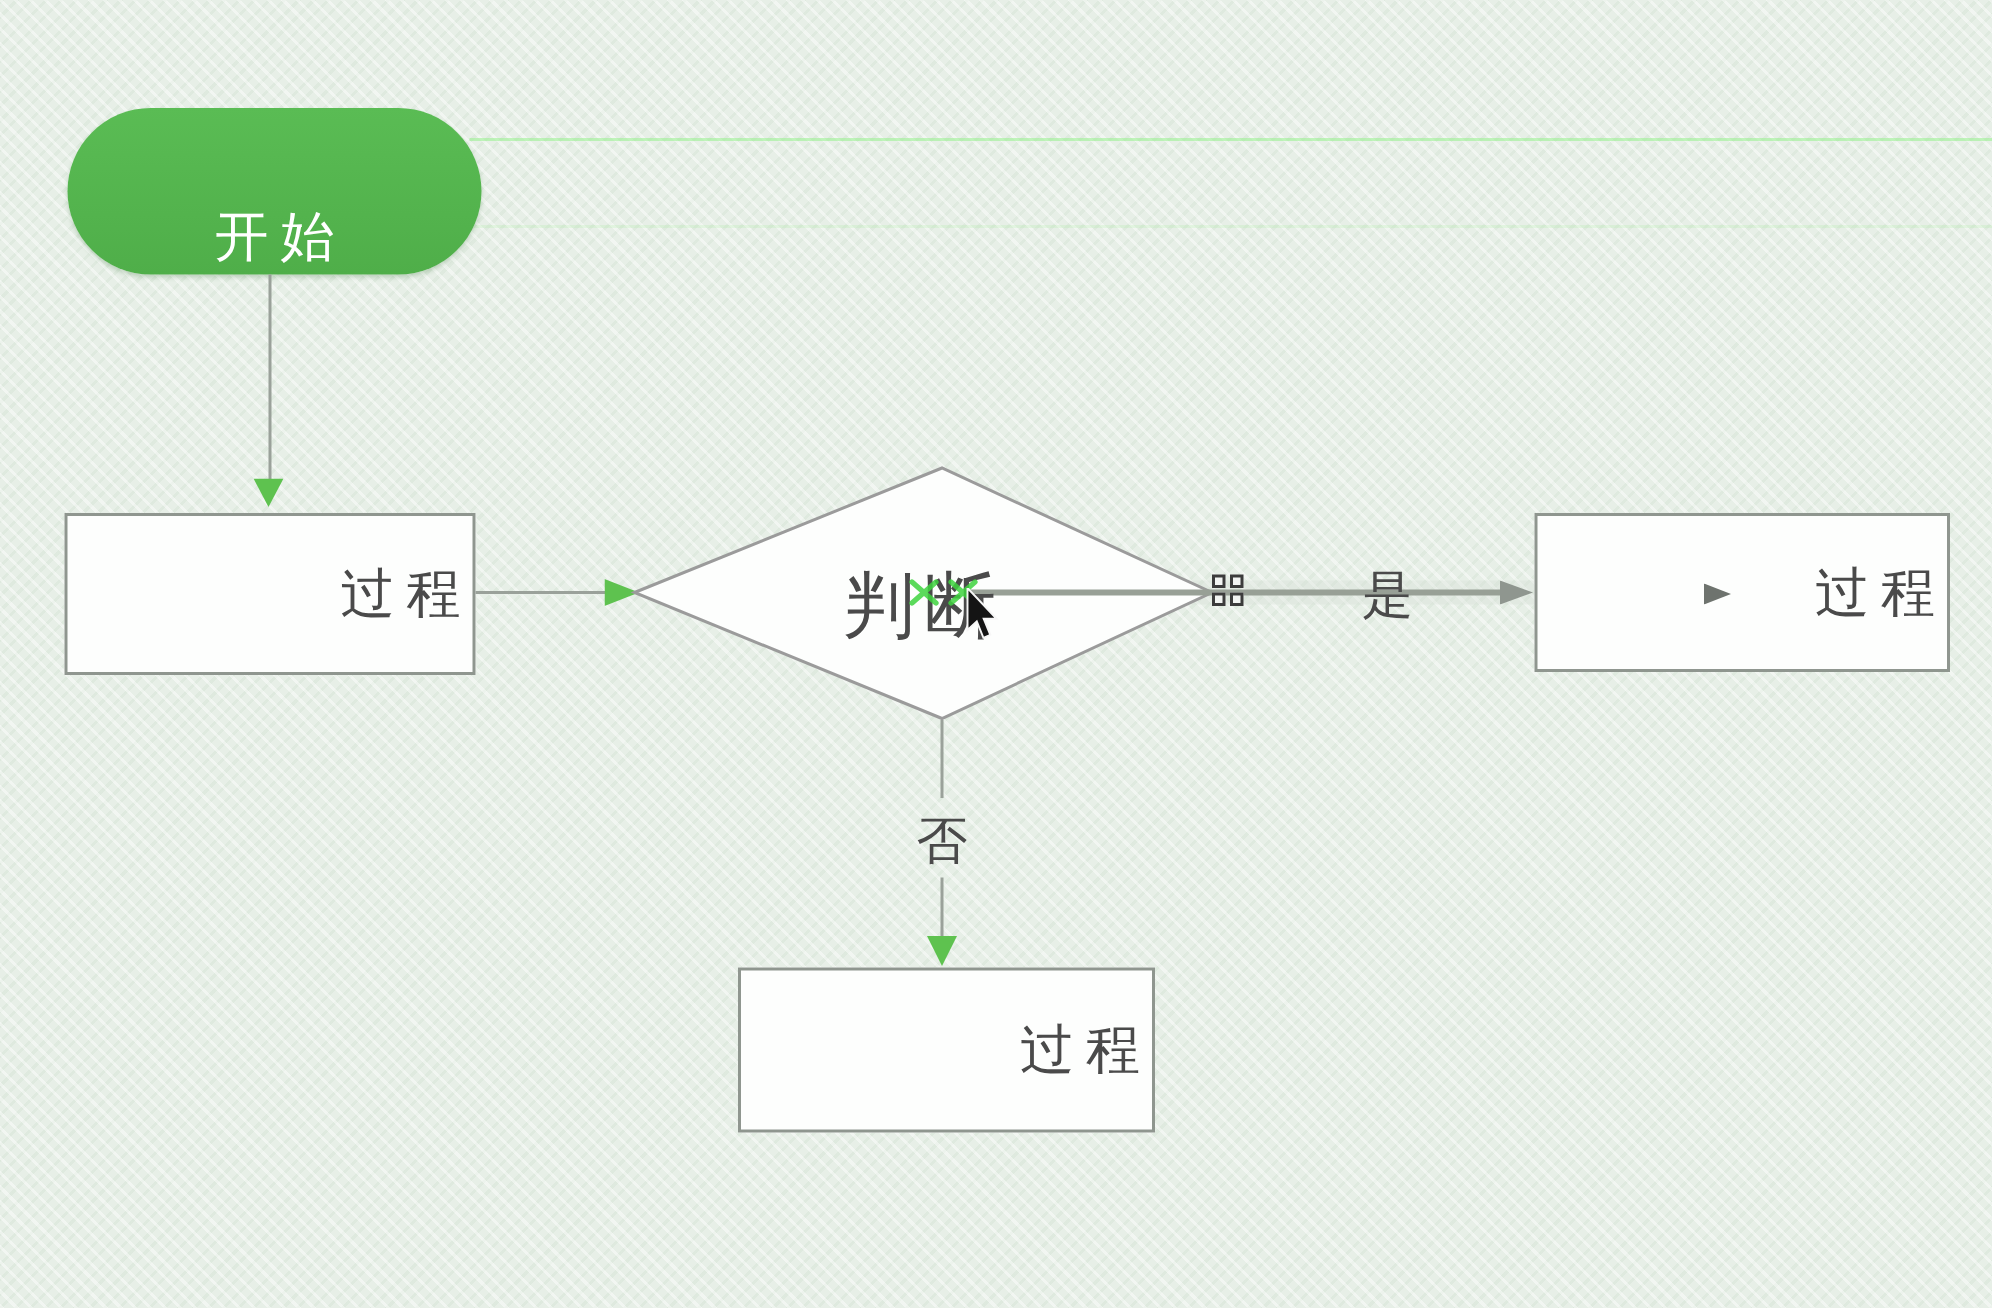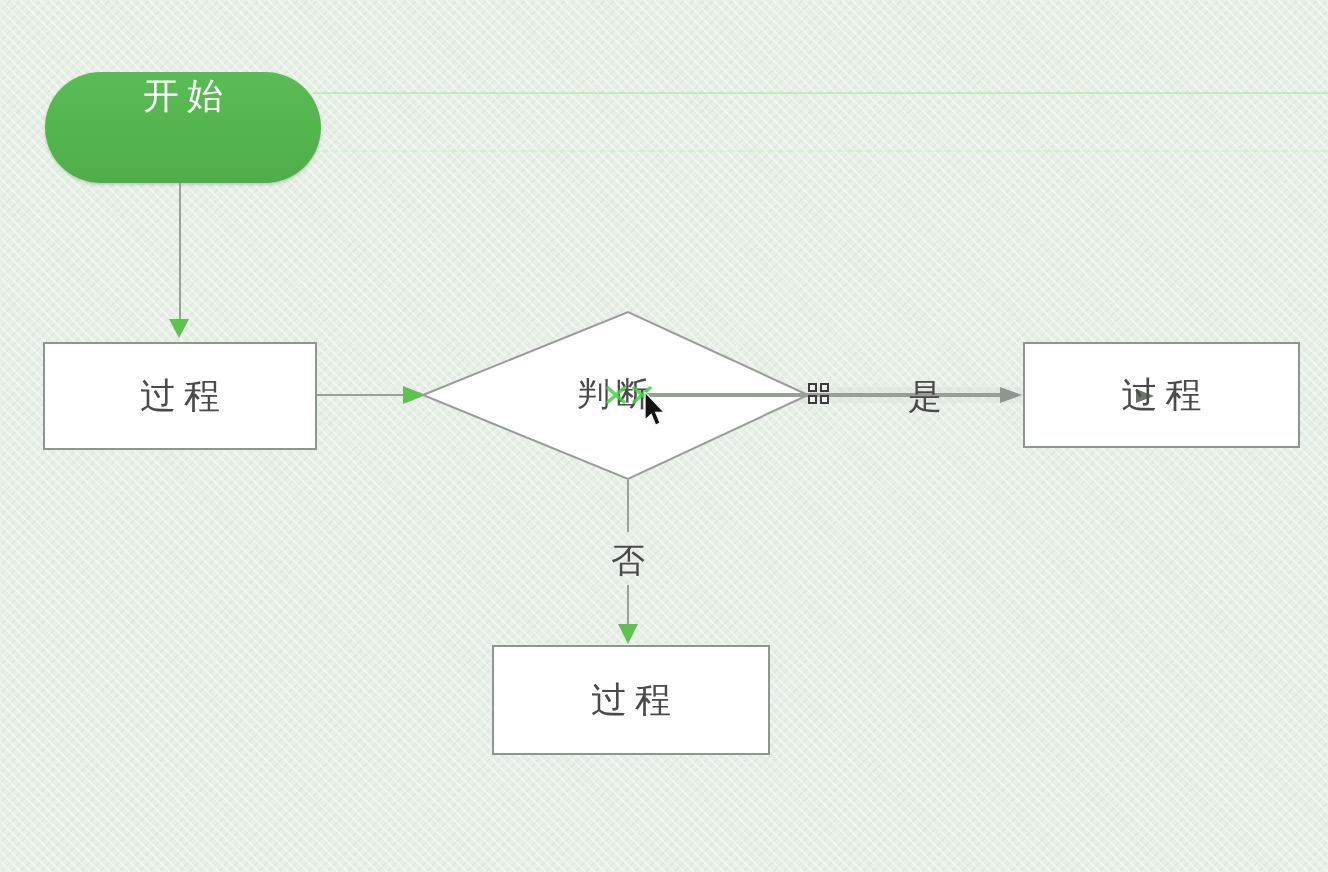--- a/index.html
+++ b/index.html
@@ -10,37 +10,37 @@
     background-image:
       repeating-linear-gradient(45deg, rgba(255,255,255,.45) 0 2px, rgba(255,255,255,0) 2px 7px),
       repeating-linear-gradient(135deg, rgba(186,210,186,.18) 0 2px, rgba(255,255,255,0) 2px 7px);
   }
   .abs{position:absolute;}
   .guide{height:2px;background:rgba(150,240,140,.55);}
   .guide.faint{background:rgba(170,235,160,.22);}
   .terminator{
     background:linear-gradient(#5abc54,#4fae49);
     border-radius:60px;
-    display:flex;align-items:flex-start;justify-content:center;
+    display:flex;align-items:flex-end;justify-content:center;
     color:#ffffff;font-size:36px;letter-spacing:8px;padding-left:8px;
     box-shadow:0 2px 3px rgba(60,120,60,.25);
   }
   .process{
     background:#fdfefd;border:2px solid #8f968f;box-sizing:border-box;
-    display:flex;align-items:center;justify-content:center;
+    display:flex;align-items:center;justify-content:flex-end;
     color:#4a4a4a;font-size:36px;letter-spacing:8px;padding-left:8px;
   }
   .edge-v{width:2px;background:#9aa19a;}
   .edge-h{height:2px;background:#9aa19a;}
   .edge-thick{height:4px;background:#98a096;}
   .halo{background:rgba(214,223,214,.35);border-radius:3px;}
   .edge-label{
     color:#4a4a4a;font-size:34px;text-align:center;
   }
-  .node-label{color:#4a4a4a;font-size:33px;letter-spacing:6px;text-align:center;}
+  .node-label{color:#4a4a4a;font-size:48px;letter-spacing:6px;text-align:center;}
   .handle-sq{
     width:9px;height:9px;box-sizing:border-box;
     border:2px solid #3c3c3c;background:#f2f4f2;
   }
 </style>
 </head>
 <body>
 
 <div id="canvas">
 

